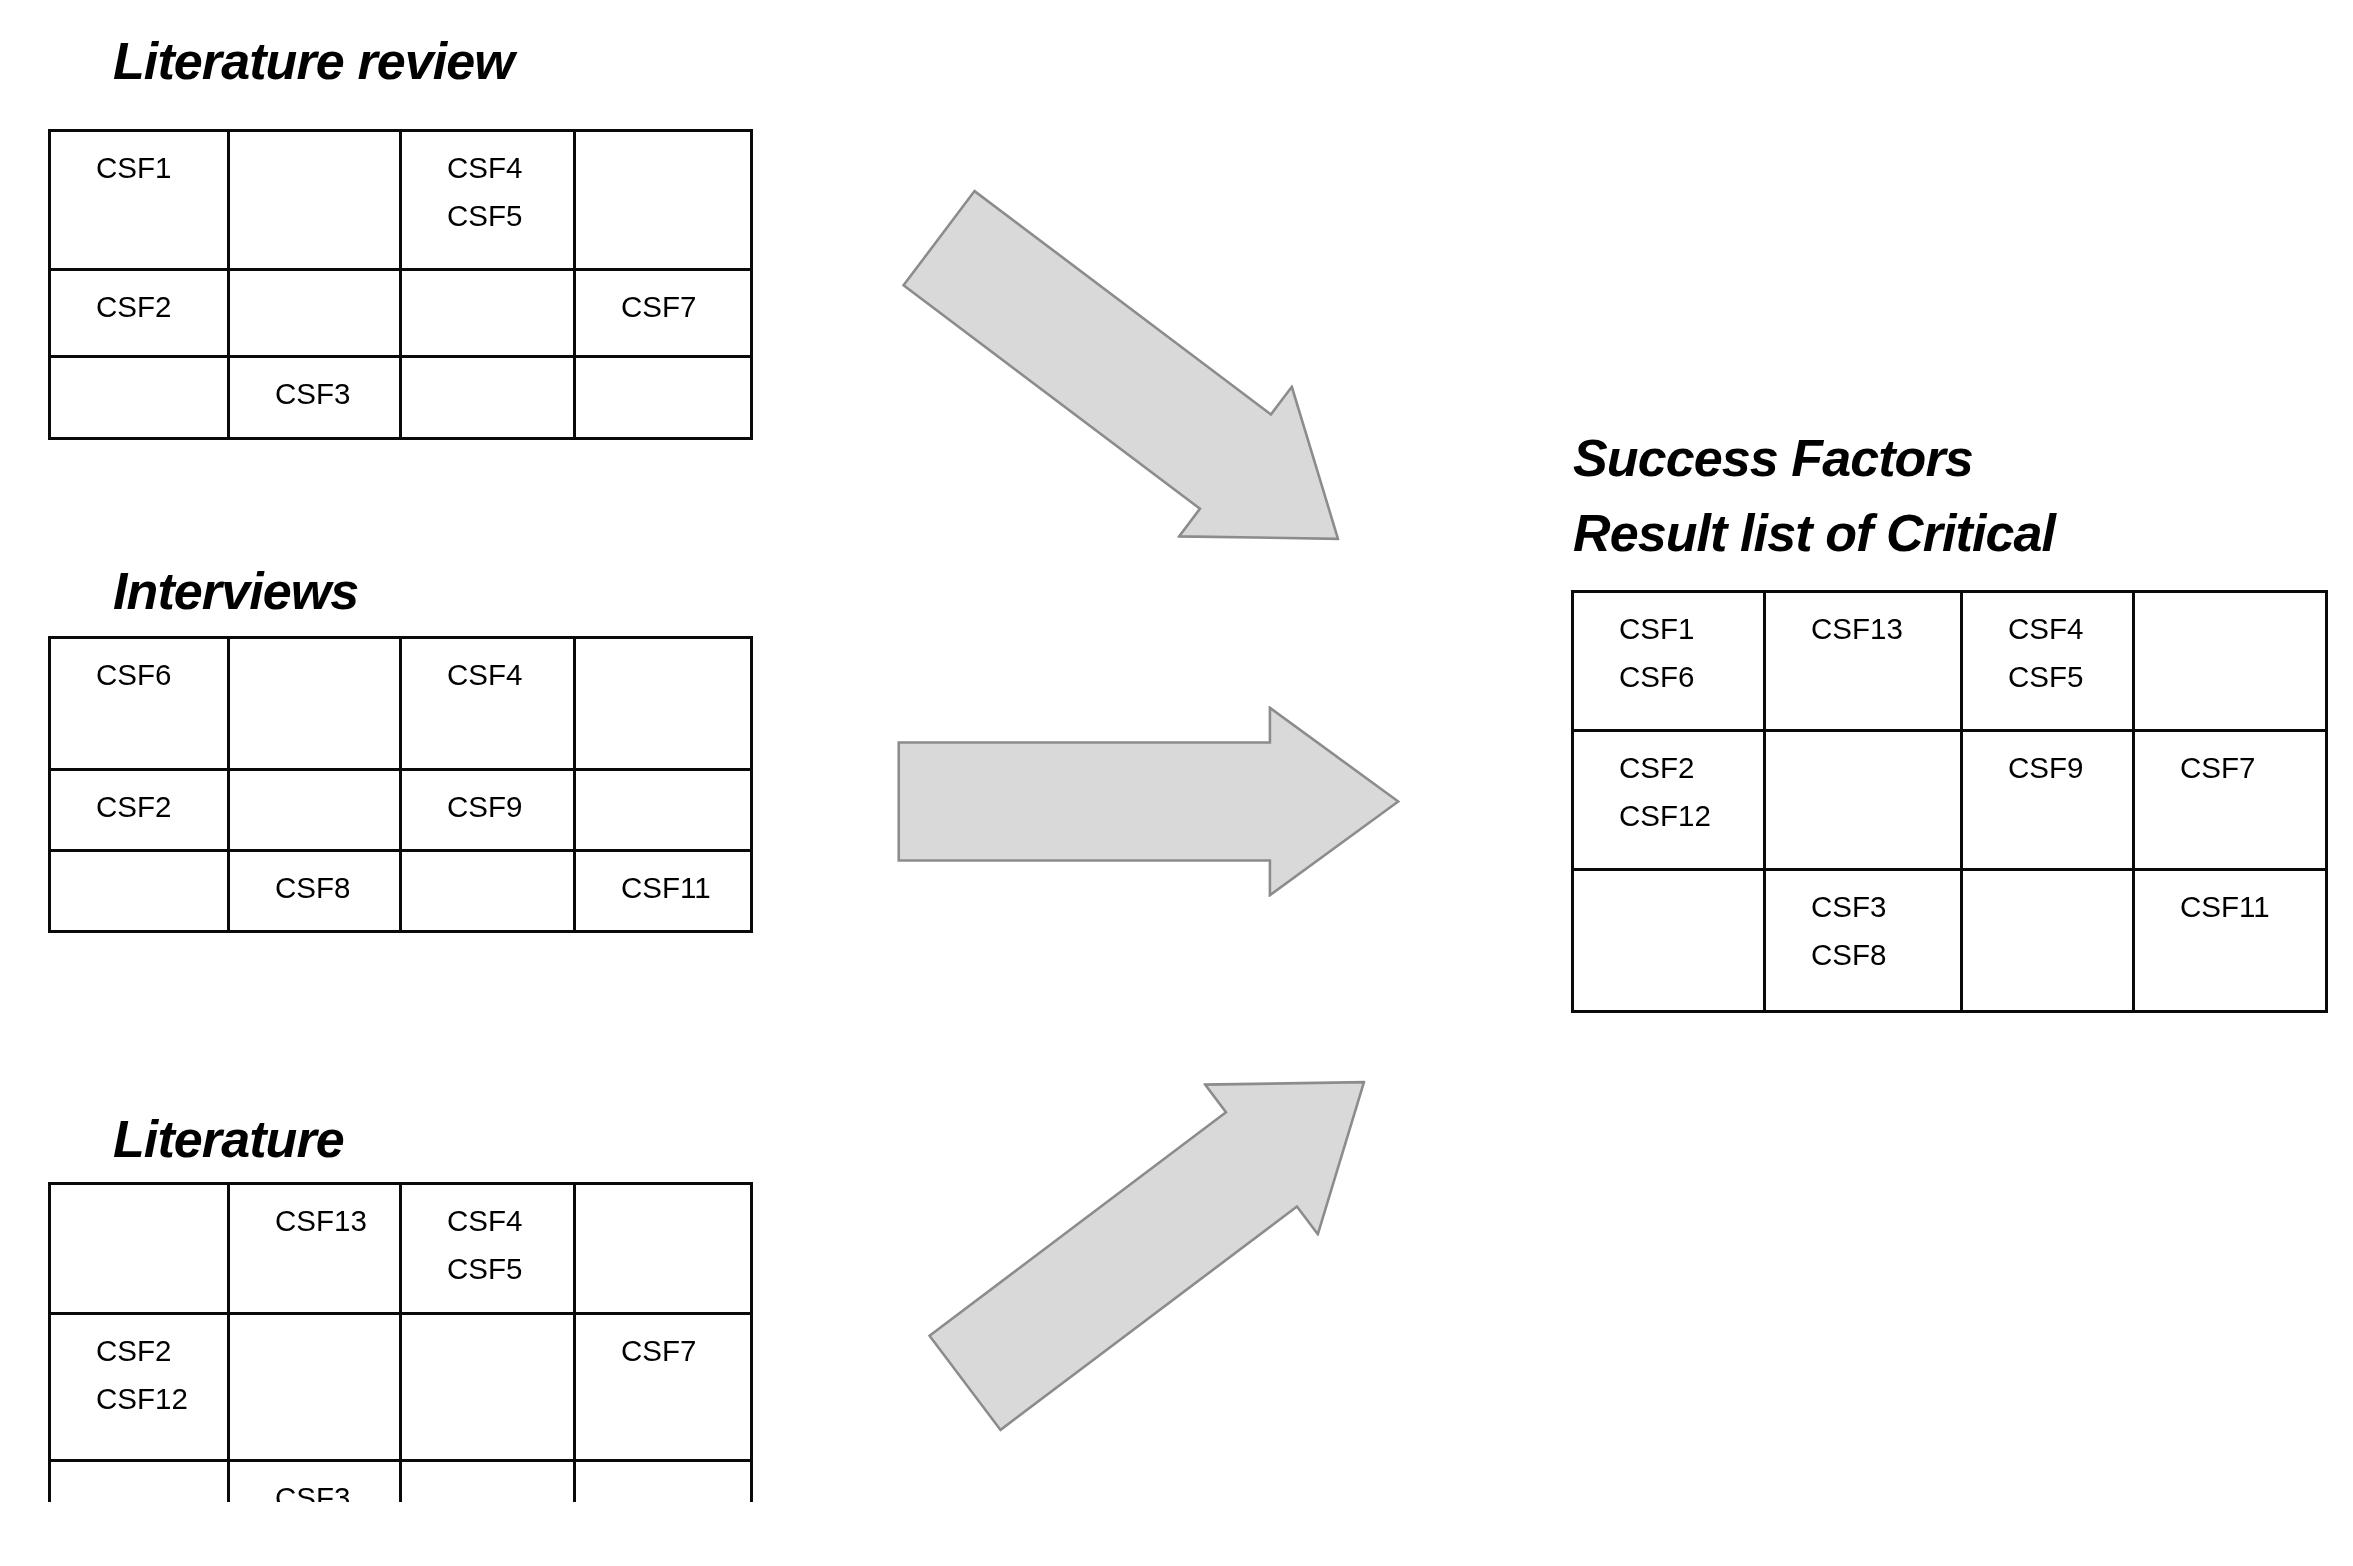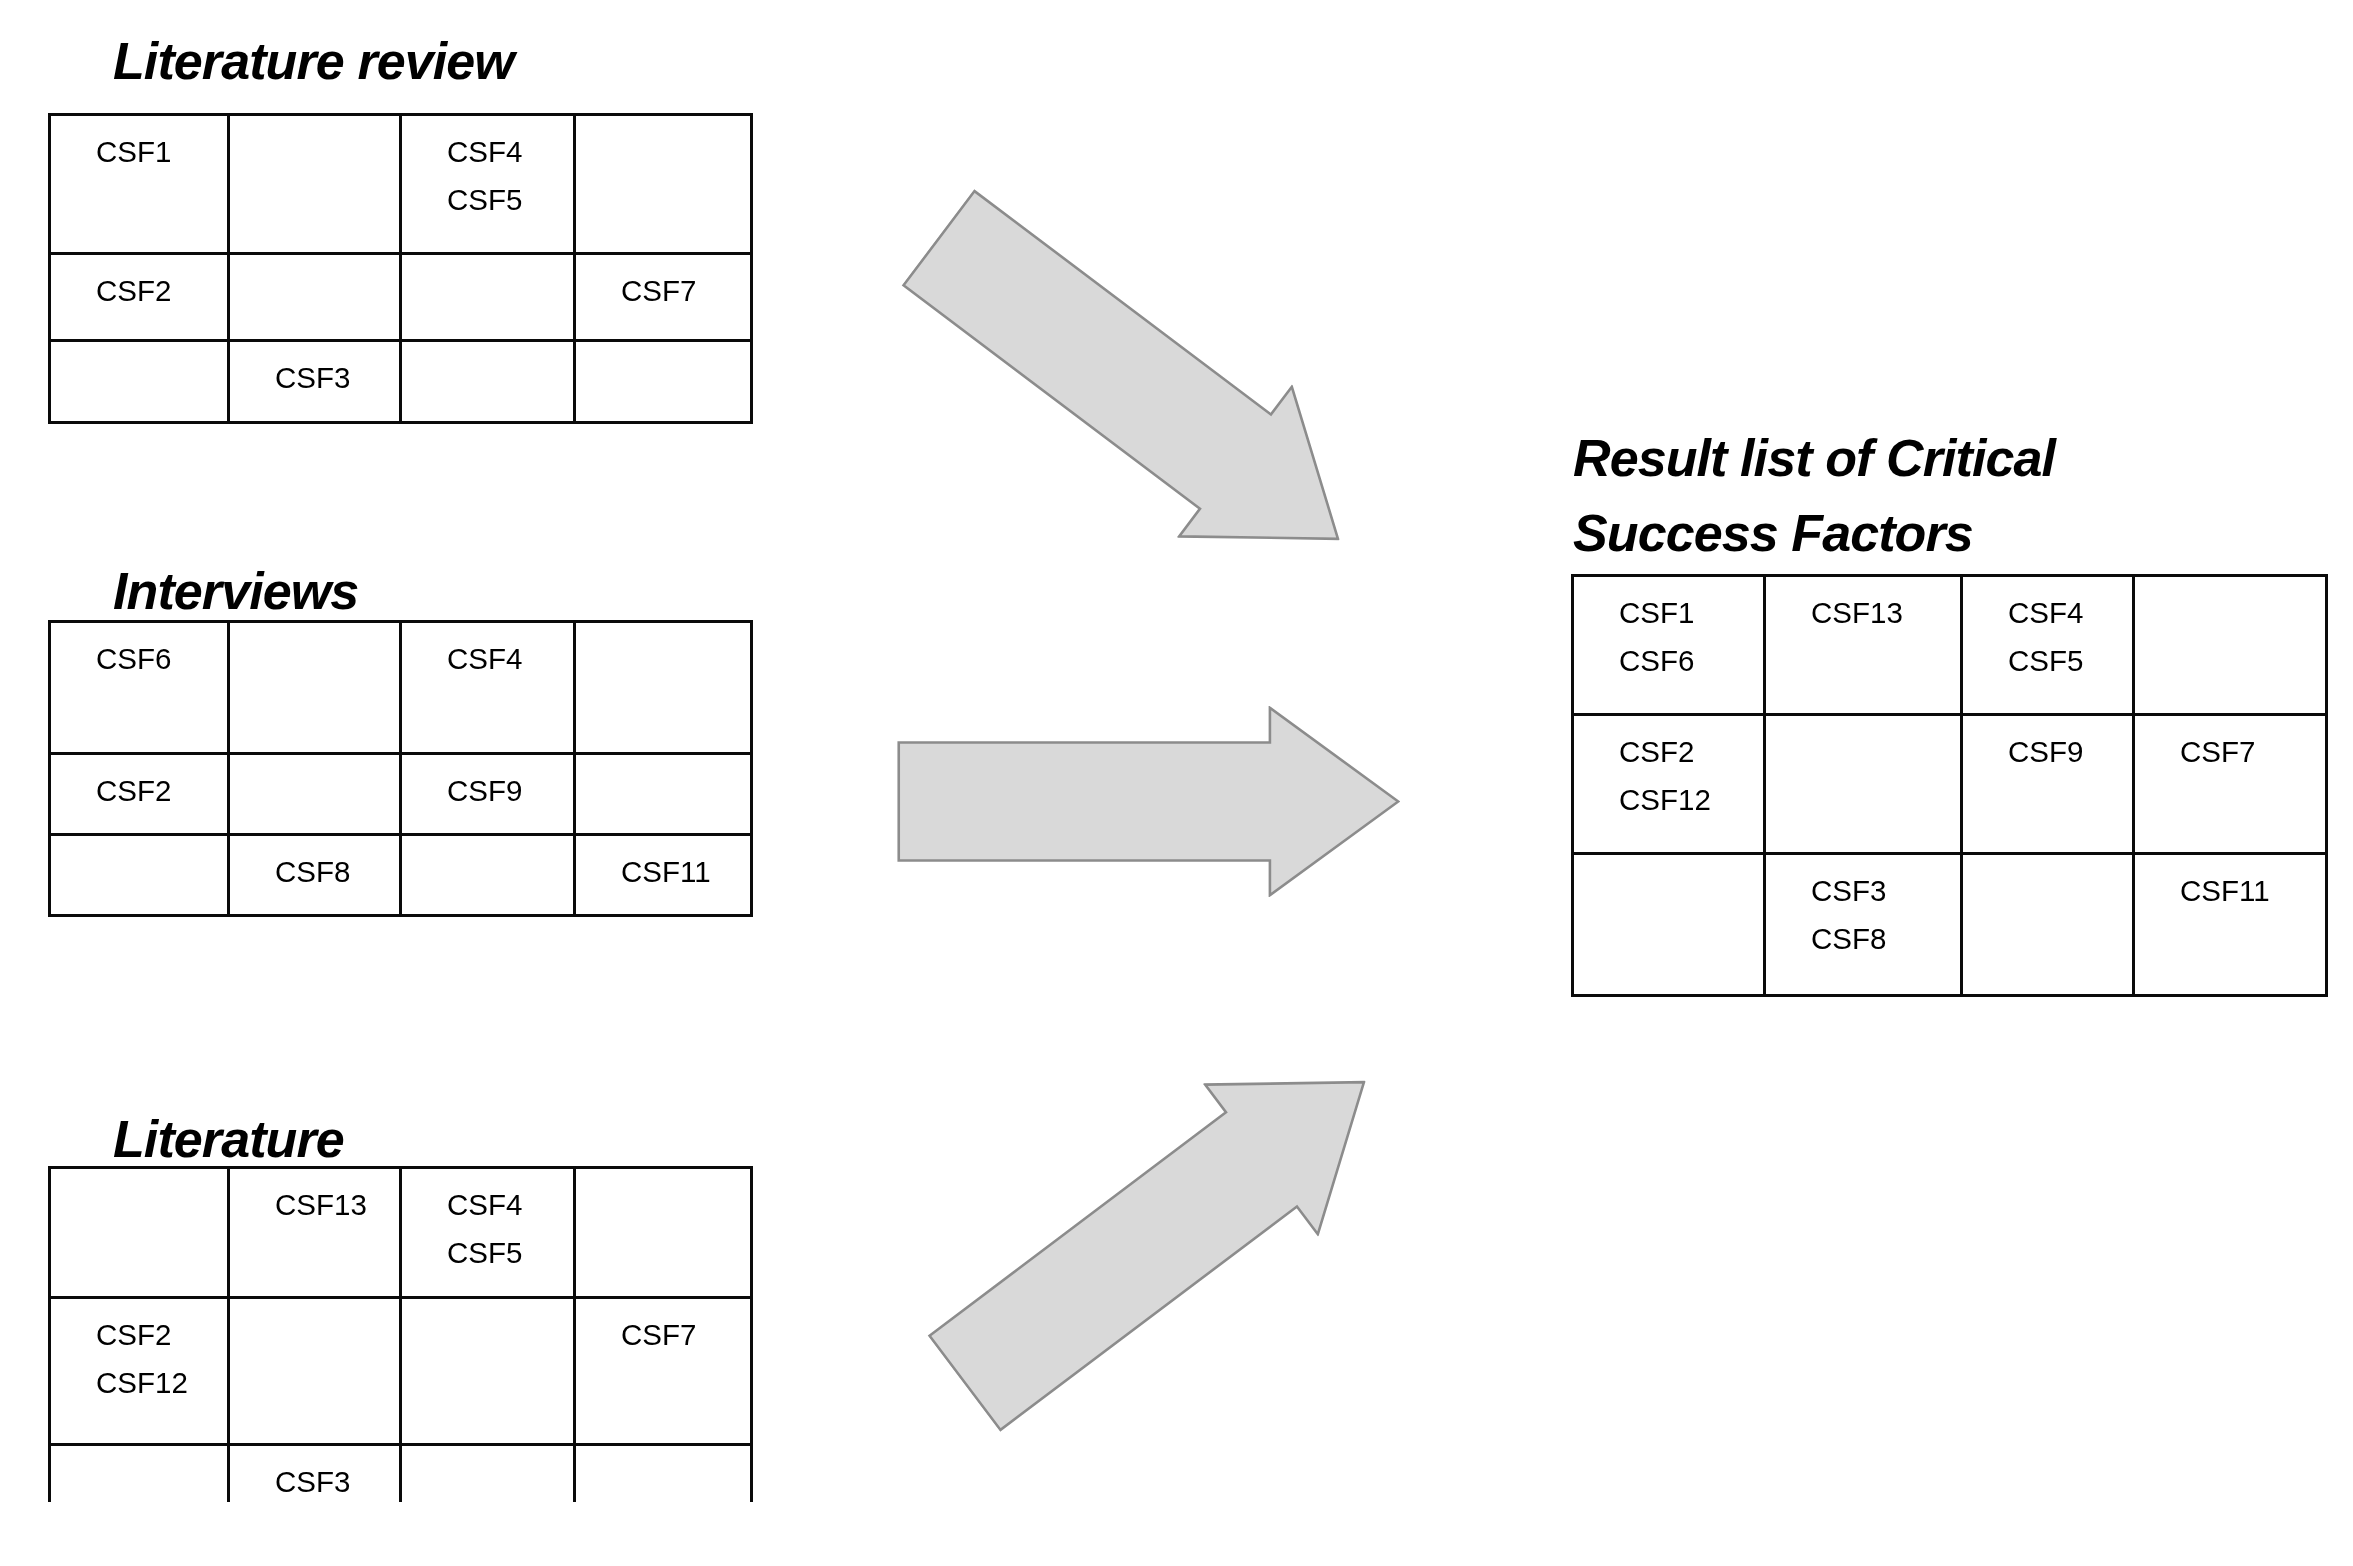--- a/index.html
+++ b/index.html
@@ -21,20 +21,21 @@
     line-height: 61px;
     color: #000;
     white-space: nowrap;
   }
   .result-title { line-height: 75px; white-space: normal; }
   table.csf {
     position: absolute;
     border-collapse: collapse;
     table-layout: fixed;
     background: #fff;
+    margin-top: 16px;
   }
   table.csf td {
     border: 3.5px solid #0a0a0a;
     vertical-align: top;
     padding: 12px 5.2px 5.2px 45px;
     font-size: 29.5px;
     line-height: 48px;
     white-space: pre-line;
     overflow: hidden;
   }
@@ -158,22 +159,22 @@
     <polygon points="2,42 430,42 430,2 578,110 430,218 430,178 2,178" stroke-width="3" fill="#d9d9d9" stroke="#8c8c8c"></polygon>
   </svg>
   <svg class="arrow" id="arrow-2" viewBox="0 0 580 220">
     <polygon points="2,42 430,42 430,2 578,110 430,218 430,178 2,178" stroke-width="3" fill="#d9d9d9" stroke="#8c8c8c"></polygon>
   </svg>
   <svg class="arrow" id="arrow-3" viewBox="0 0 580 220">
     <polygon points="2,42 430,42 430,2 578,110 430,218 430,178 2,178" stroke-width="3" fill="#d9d9d9" stroke="#8c8c8c"></polygon>
   </svg>
 
   <div class="block-title result-title" id="title-res">
+    <div>Success Factors</div>
     <div>Result list of Critical</div>
-    <div>Success Factors</div>
   </div>
   <table class="csf" id="t-res">
     <colgroup>
         <col style="width:192px">
         <col style="width:197px">
         <col style="width:172px">
         <col style="width:193px">
       </colgroup>
     <tbody>
         <tr>

